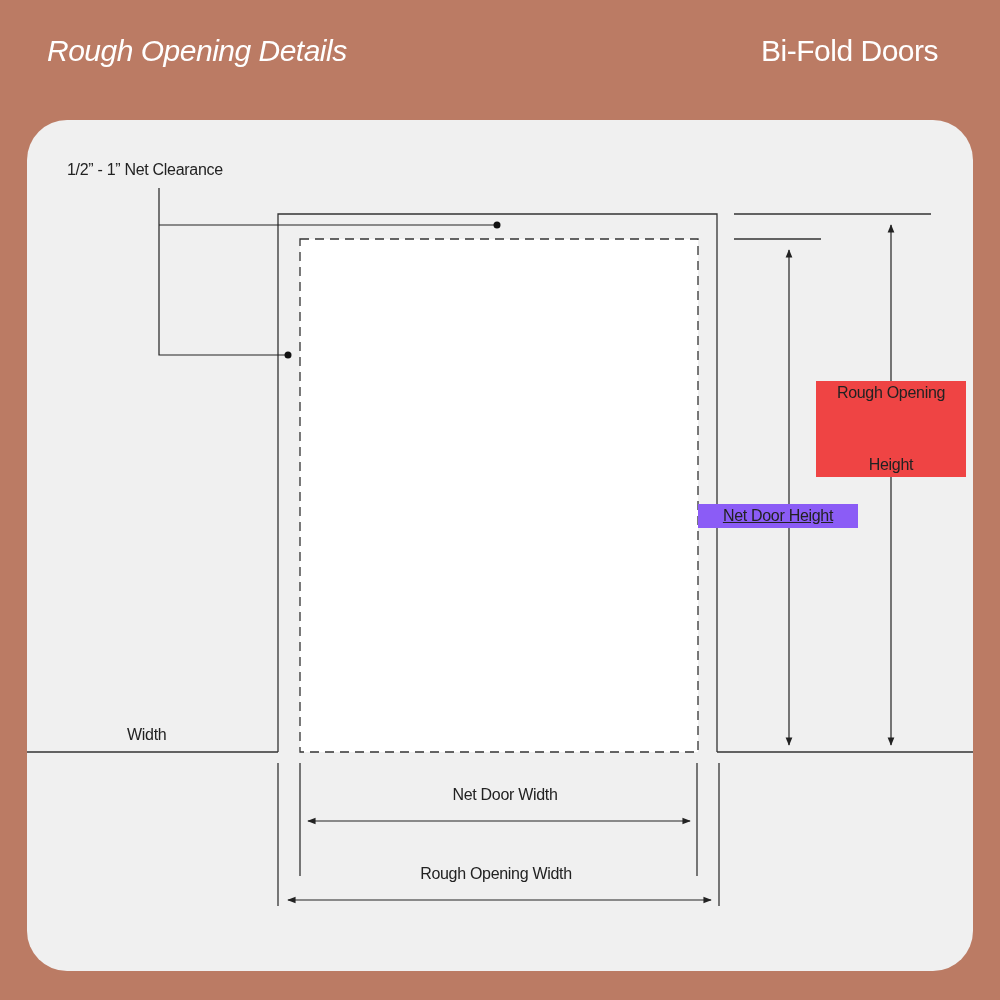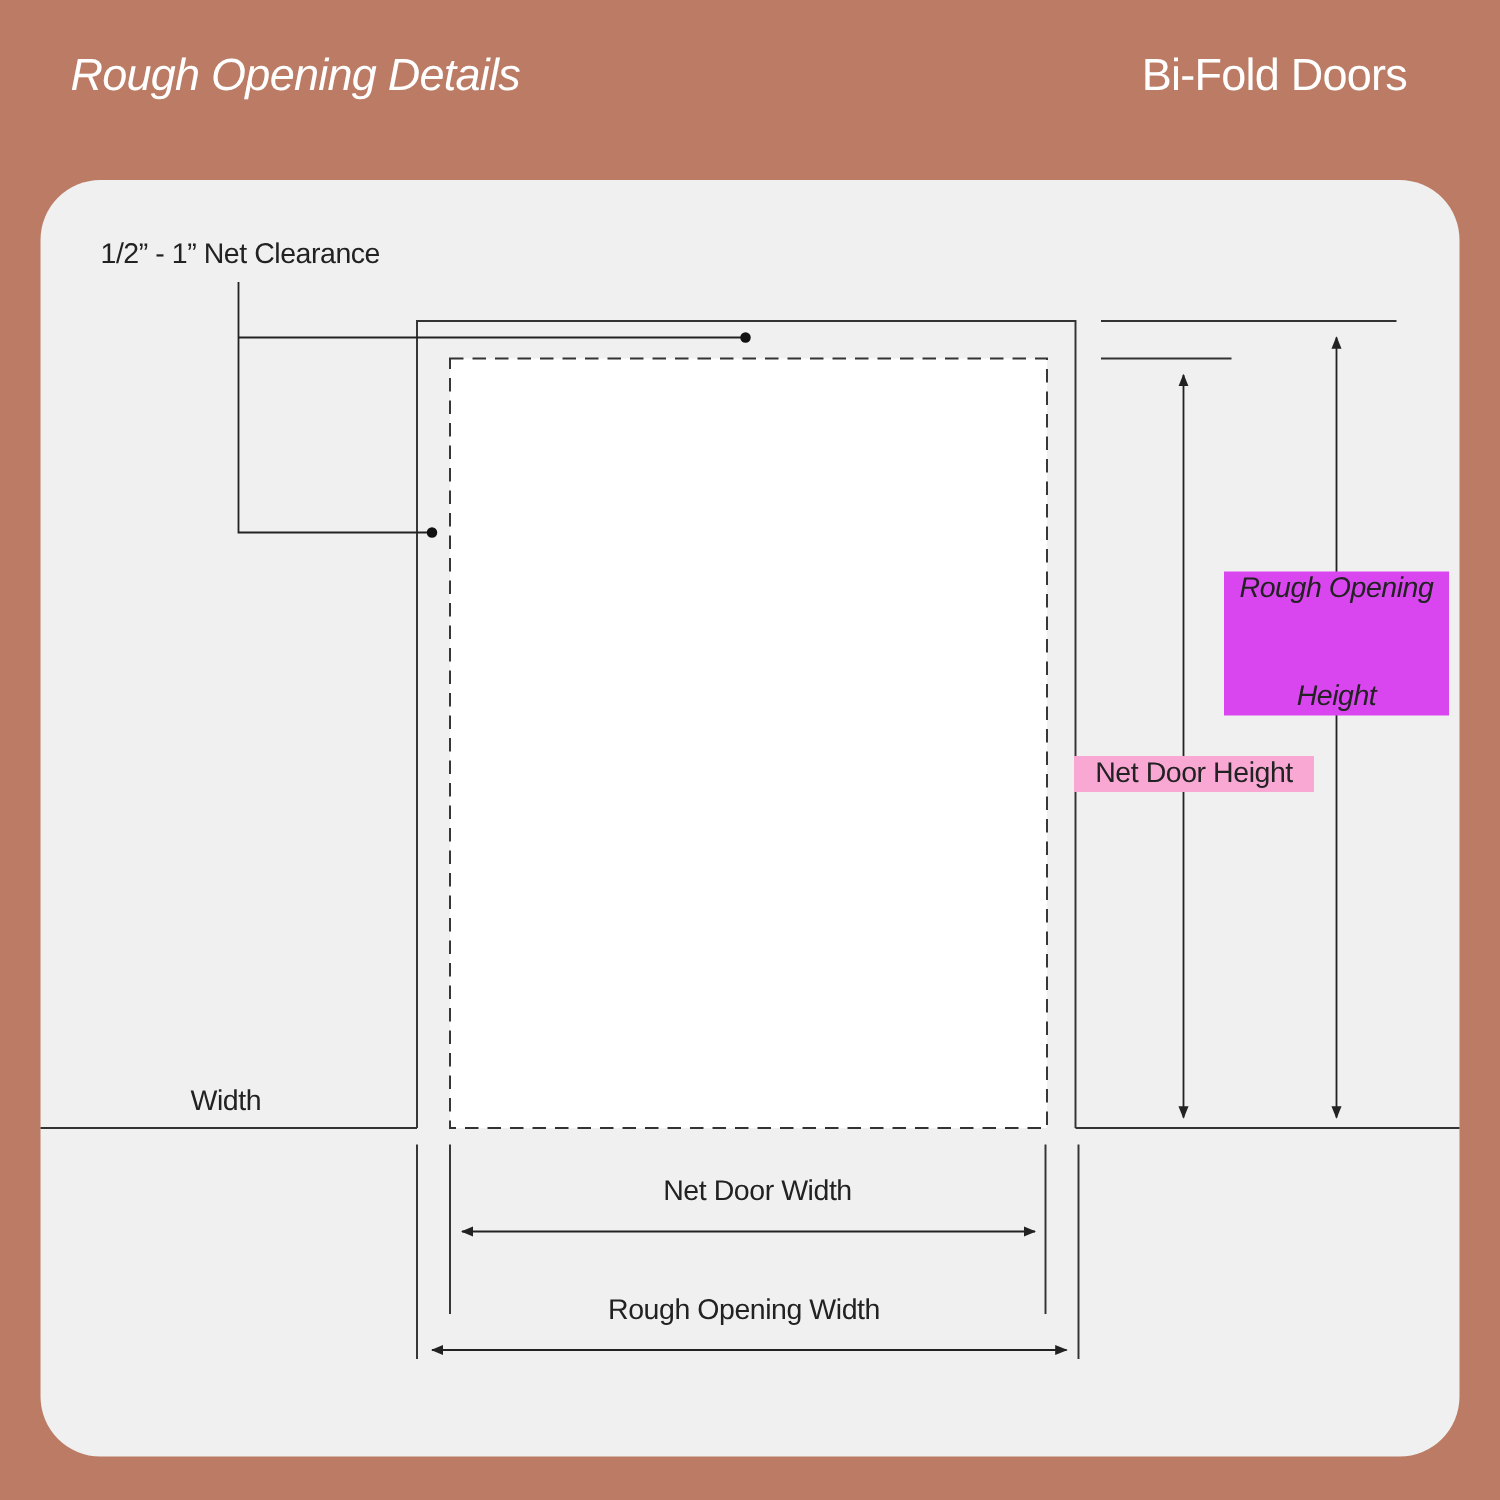--- a/index.html
+++ b/index.html
@@ -2,21 +2,21 @@
 <html><head>
 <meta charset="utf-8">
 <style>
   html, body { margin:0; padding:0; }
   body { width:1000px; height:1000px; background:#bb7b64; position:relative; overflow:hidden; font-family:"Liberation Sans", sans-serif; }
   .title { position:absolute; top:34px; color:#ffffff; font-size:30px; letter-spacing:-0.5px; }
   .title.left { left:47px;font-style:italic; }
   .title.right { right:62px; }
   .card { position:absolute; left:27px; top:120px; width:946px; height:851px; background:#f0f0f0; border-radius:40px; }
   svg { position:absolute; left:0; top:0; }
-  .lbl { position:absolute; color:#222; font-size:19px; letter-spacing:-0.3px; text-align:center; line-height:24px; }
+  .lbl { position:absolute; color:#222; font-size:16px; letter-spacing:-0.3px; text-align:center; line-height:24px; }
 </style>
 </head>
 <body>
 
 <div class="title left">Rough Opening Details</div>
 <div class="title right">Bi-Fold Doors</div>
 
 <div class="card"></div>
 
 <svg width="1000" height="1000">
@@ -50,17 +50,17 @@
   <line x1="697" y1="763" x2="697" y2="876" stroke="#333" stroke-width="1.3"></line>
 
   <line x1="308" y1="821" x2="690" y2="821" stroke="#222" stroke-width="1.2" marker-start="url(#arr)" marker-end="url(#arr)"></line>
   <line x1="288" y1="900" x2="711" y2="900" stroke="#222" stroke-width="1.2" marker-start="url(#arr)" marker-end="url(#arr)"></line>
 </svg>
 
 <div class="lbl" style="left:67px; top:158px; text-align:left;">1/2” - 1” Net Clearance</div>
 <div class="lbl" style="left:127px; top:723px; text-align:left;">Width</div>
 <div class="lbl" style="left:405px; top:783px; width:200px;">Net Door Width</div>
 <div class="lbl" style="left:376px; top:862px; width:240px;">Rough Opening Width</div>
-<div class="lbl" style="left:716px; top:504px; width:160px; background:#f9a8d4;">Net Door Height</div>
-<div style="position:absolute; left:816px; top:381px; width:150px; background:#d946ef;font-style:italic;">
+<div class="lbl" style="left:698px; top:504px; width:160px; background:#8b5cf6;text-decoration:underline;">Net Door Height</div>
+<div style="position:absolute; left:816px; top:381px; width:150px; background:#ef4444;">
   <div class="lbl" style="position:static;">Rough Opening</div>
   <div class="lbl" style="position:static;margin-top:48px;">Height</div>
 </div>
 
 </body></html>

